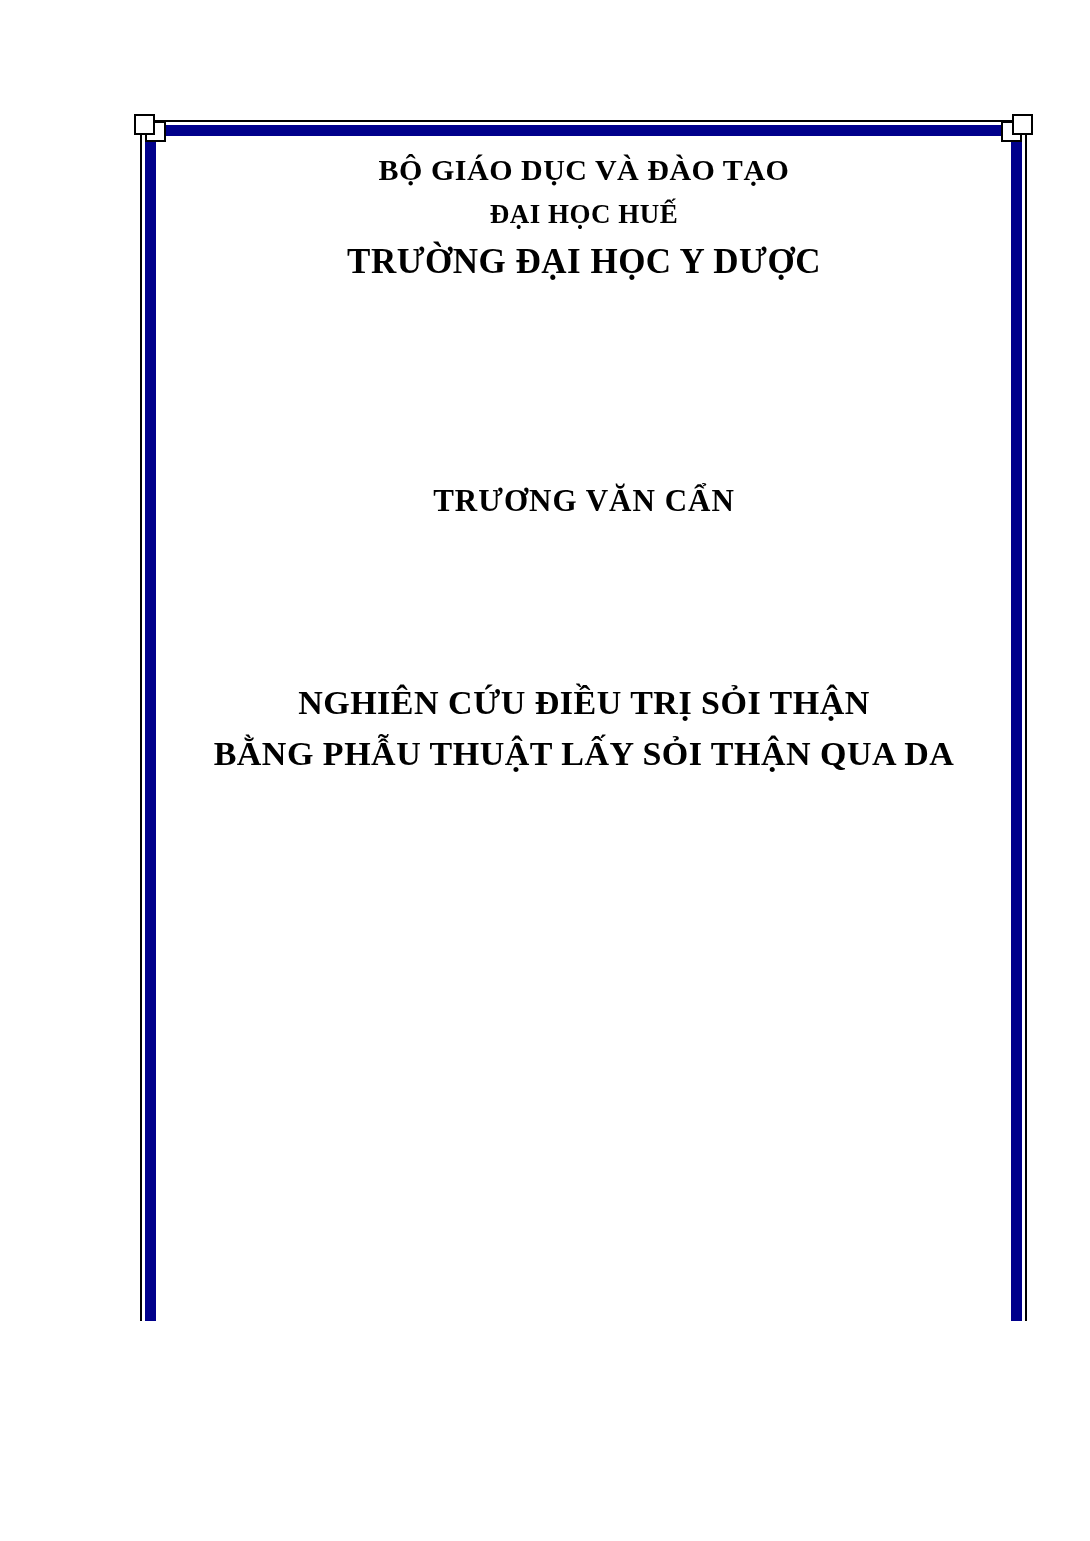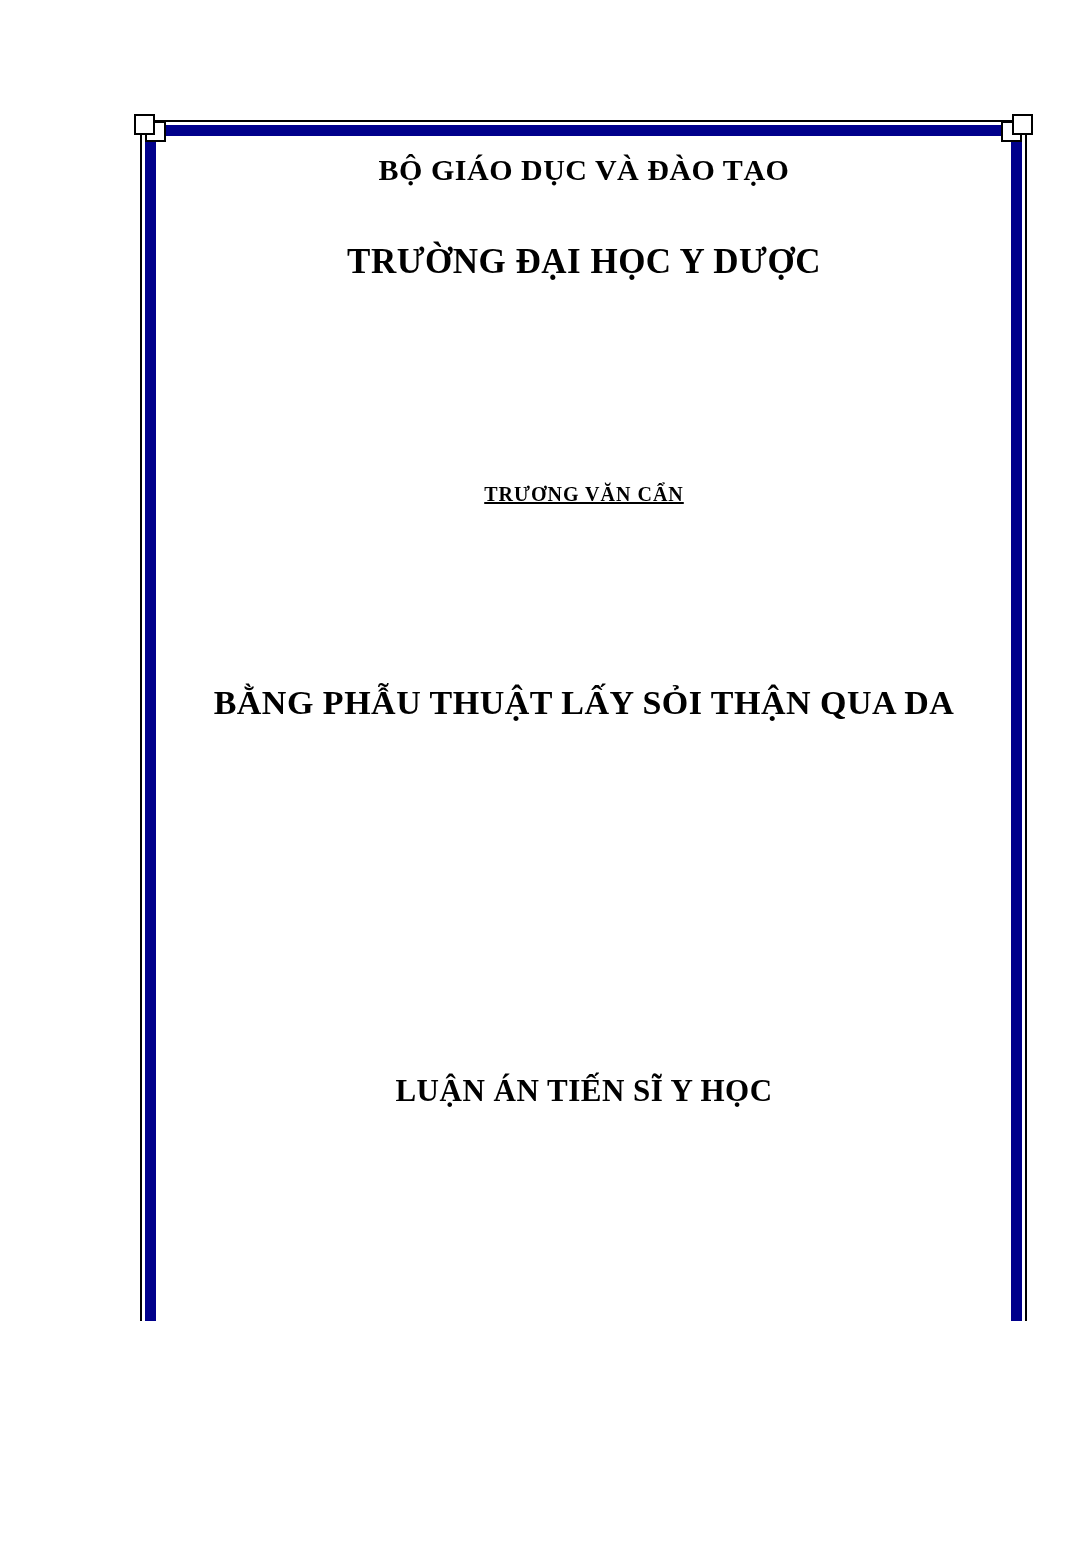--- a/index.html
+++ b/index.html
@@ -70,21 +70,21 @@
     text-align: center;
     font-weight: bold;
     white-space: nowrap;
   }
   .ministry   { top: 153px; font-size: 30px; letter-spacing: 0.5px; }
   .university { top: 199px; font-size: 27px; letter-spacing: 0.5px; }
   .school     { top: 242px; font-size: 35px; letter-spacing: 0.5px; }
   .divider    { top: 276px; font-size: 25px; }
   .divider .orn { font-family: "DejaVu Sans", sans-serif; font-weight: bold; }
   .divider svg { vertical-align: -4px; margin: 0 1px; }
-  .author     { top: 483px; font-size: 20px; letter-spacing: 1px; text-decoration: underline; }
+  .author     { top: 483px; font-size: 31px; letter-spacing: 1px; }
   .thesis-title {
     position: absolute;
     left: 141px;
     top: 677px;
     width: 886px;
     text-align: center;
     font-weight: bold;
     font-size: 34px;
     line-height: 51px;
     letter-spacing: 0.5px;
@@ -113,25 +113,26 @@
       <div class="sq sq2"></div>
       <div class="sq sq1"></div>
     </div>
     <div class="corner corner-br">
       <div class="sq sq2"></div>
       <div class="sq sq1"></div>
     </div>
   </div>
 
   <div class="centerline ministry">BỘ GIÁO DỤC VÀ ĐÀO TẠO</div>
+  <div class="centerline university">ĐẠI HỌC HUẾ</div>
   <div class="centerline school">TRƯỜNG ĐẠI HỌC Y DƯỢC</div>
 
 
   <div class="centerline author">TRƯƠNG VĂN CẨN</div>
 
   <div class="thesis-title">
+    <div>NGHIÊN CỨU ĐIỀU TRỊ SỎI THẬN</div>
     <div>BẰNG PHẪU THUẬT LẤY SỎI THẬN QUA DA</div>
   </div>
 
-  <div class="centerline degree">LUẬN ÁN TIẾN SĨ Y HỌC</div>
 
 
 </div>
 
 </body></html>

